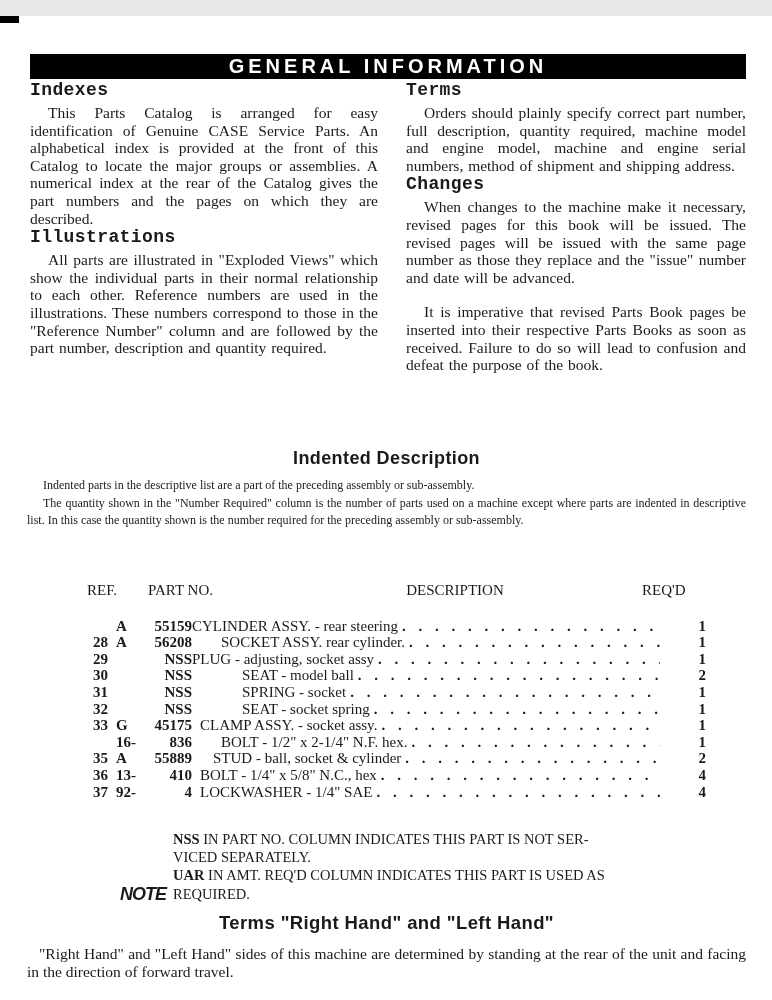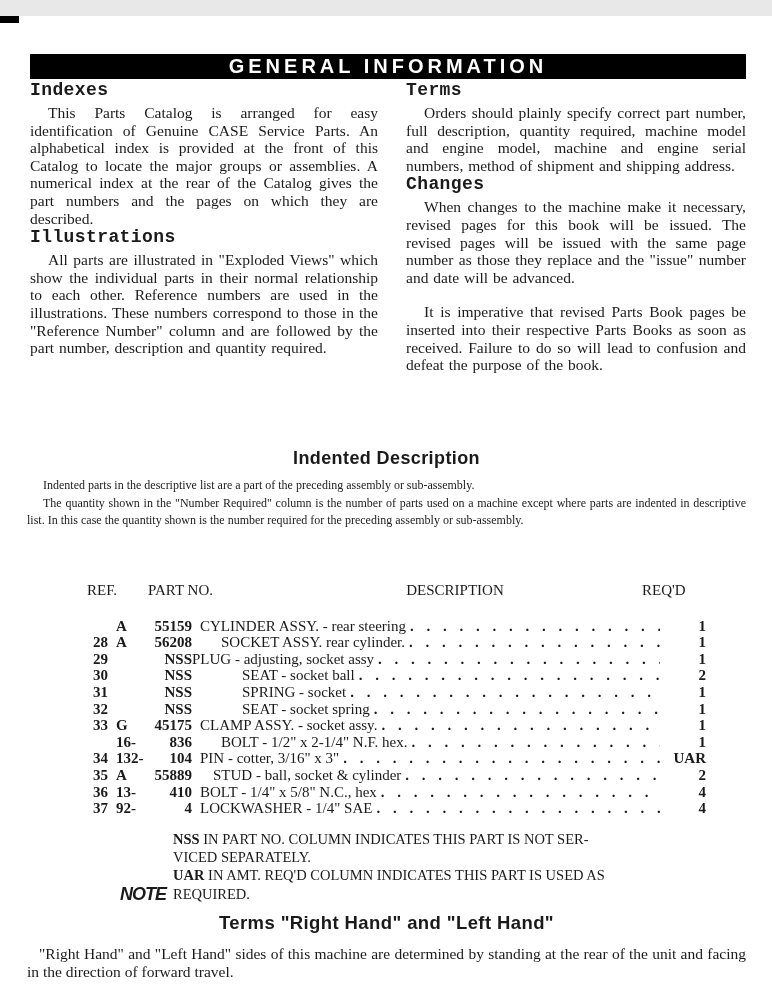--- a/index.html
+++ b/index.html
@@ -150,21 +150,21 @@
       <span class="h-ref">REF.</span>
       <span class="h-part">PART NO.</span>
       <span class="h-desc">DESCRIPTION</span>
       <span class="h-req">REQ'D</span>
     </div>
     <div>
         <div class="trow">
           <span class="c-ref"></span>
           <span class="c-prefix">A</span>
           <span class="c-num">55159</span>
-          <span class="c-desc" style="padding-left: 8px;">CYLINDER ASSY. - rear steering</span>
+          <span class="c-desc" style="padding-left: 0;">CYLINDER ASSY. - rear steering</span>
           <span class="dots"></span>
           <span class="c-qty">1</span>
         </div>
         <div class="trow">
           <span class="c-ref">28</span>
           <span class="c-prefix">A</span>
           <span class="c-num">56208</span>
           <span class="c-desc" style="padding-left: 29px;">SOCKET ASSY. rear cylinder.</span>
           <span class="dots"></span>
           <span class="c-qty">1</span>
@@ -174,21 +174,21 @@
           <span class="c-prefix"></span>
           <span class="c-num">NSS</span>
           <span class="c-desc" style="">PLUG - adjusting, socket assy</span>
           <span class="dots"></span>
           <span class="c-qty">1</span>
         </div>
         <div class="trow">
           <span class="c-ref">30</span>
           <span class="c-prefix"></span>
           <span class="c-num">NSS</span>
-          <span class="c-desc" style="padding-left: 50px;">SEAT - socket ball</span>
+          <span class="c-desc" style="padding-left: 50px;">SEAT - model ball</span>
           <span class="dots"></span>
           <span class="c-qty">2</span>
         </div>
         <div class="trow">
           <span class="c-ref">31</span>
           <span class="c-prefix"></span>
           <span class="c-num">NSS</span>
           <span class="c-desc" style="padding-left: 50px;">SPRING - socket</span>
           <span class="dots"></span>
           <span class="c-qty">1</span>
@@ -209,28 +209,20 @@
           <span class="dots"></span>
           <span class="c-qty">1</span>
         </div>
         <div class="trow">
           <span class="c-ref"></span>
           <span class="c-prefix">16-</span>
           <span class="c-num">836</span>
           <span class="c-desc" style="padding-left: 29px;">BOLT - 1/2" x 2-1/4" N.F. hex.</span>
           <span class="dots"></span>
           <span class="c-qty">1</span>
-        </div>
-        <div class="trow">
-          <span class="c-ref">34</span>
-          <span class="c-prefix">132-</span>
-          <span class="c-num">104</span>
-          <span class="c-desc" style="padding-left: 8px;">PIN - cotter, 3/16" x 3"</span>
-          <span class="dots"></span>
-          <span class="c-qty">UAR</span>
         </div>
         <div class="trow">
           <span class="c-ref">35</span>
           <span class="c-prefix">A</span>
           <span class="c-num">55889</span>
           <span class="c-desc" style="padding-left: 21px;">STUD - ball, socket &amp; cylinder</span>
           <span class="dots"></span>
           <span class="c-qty">2</span>
         </div>
         <div class="trow">

